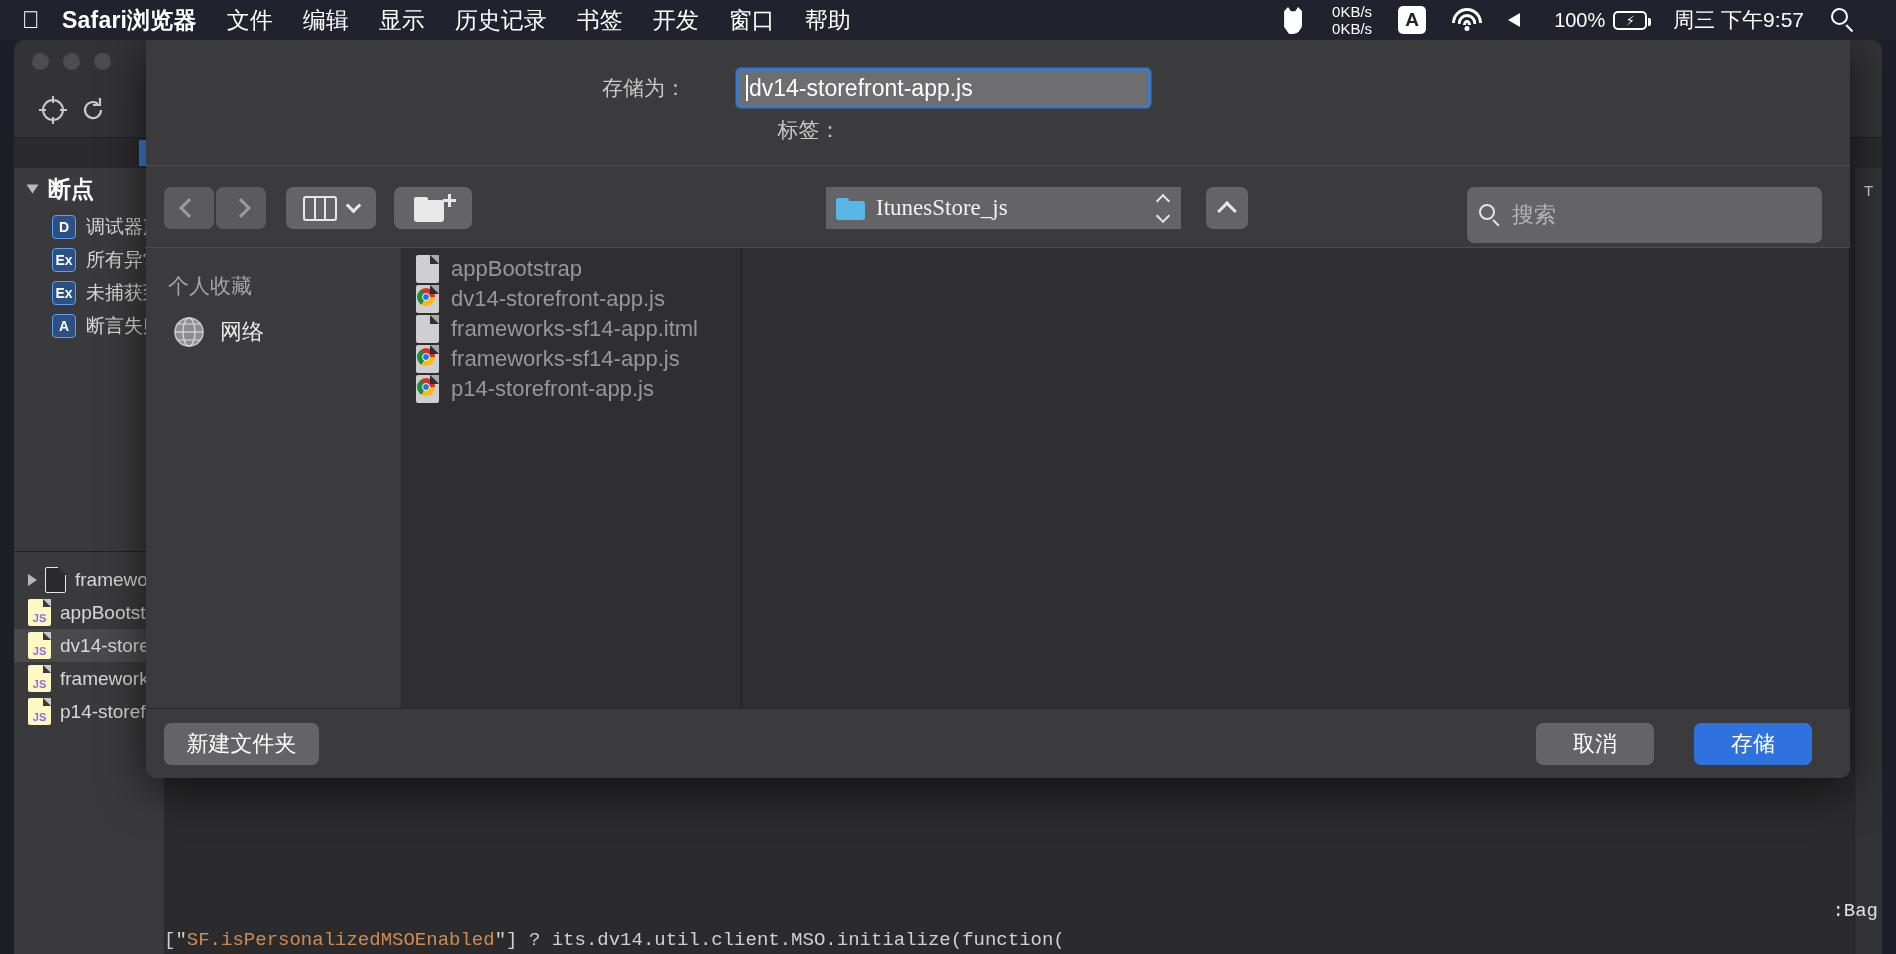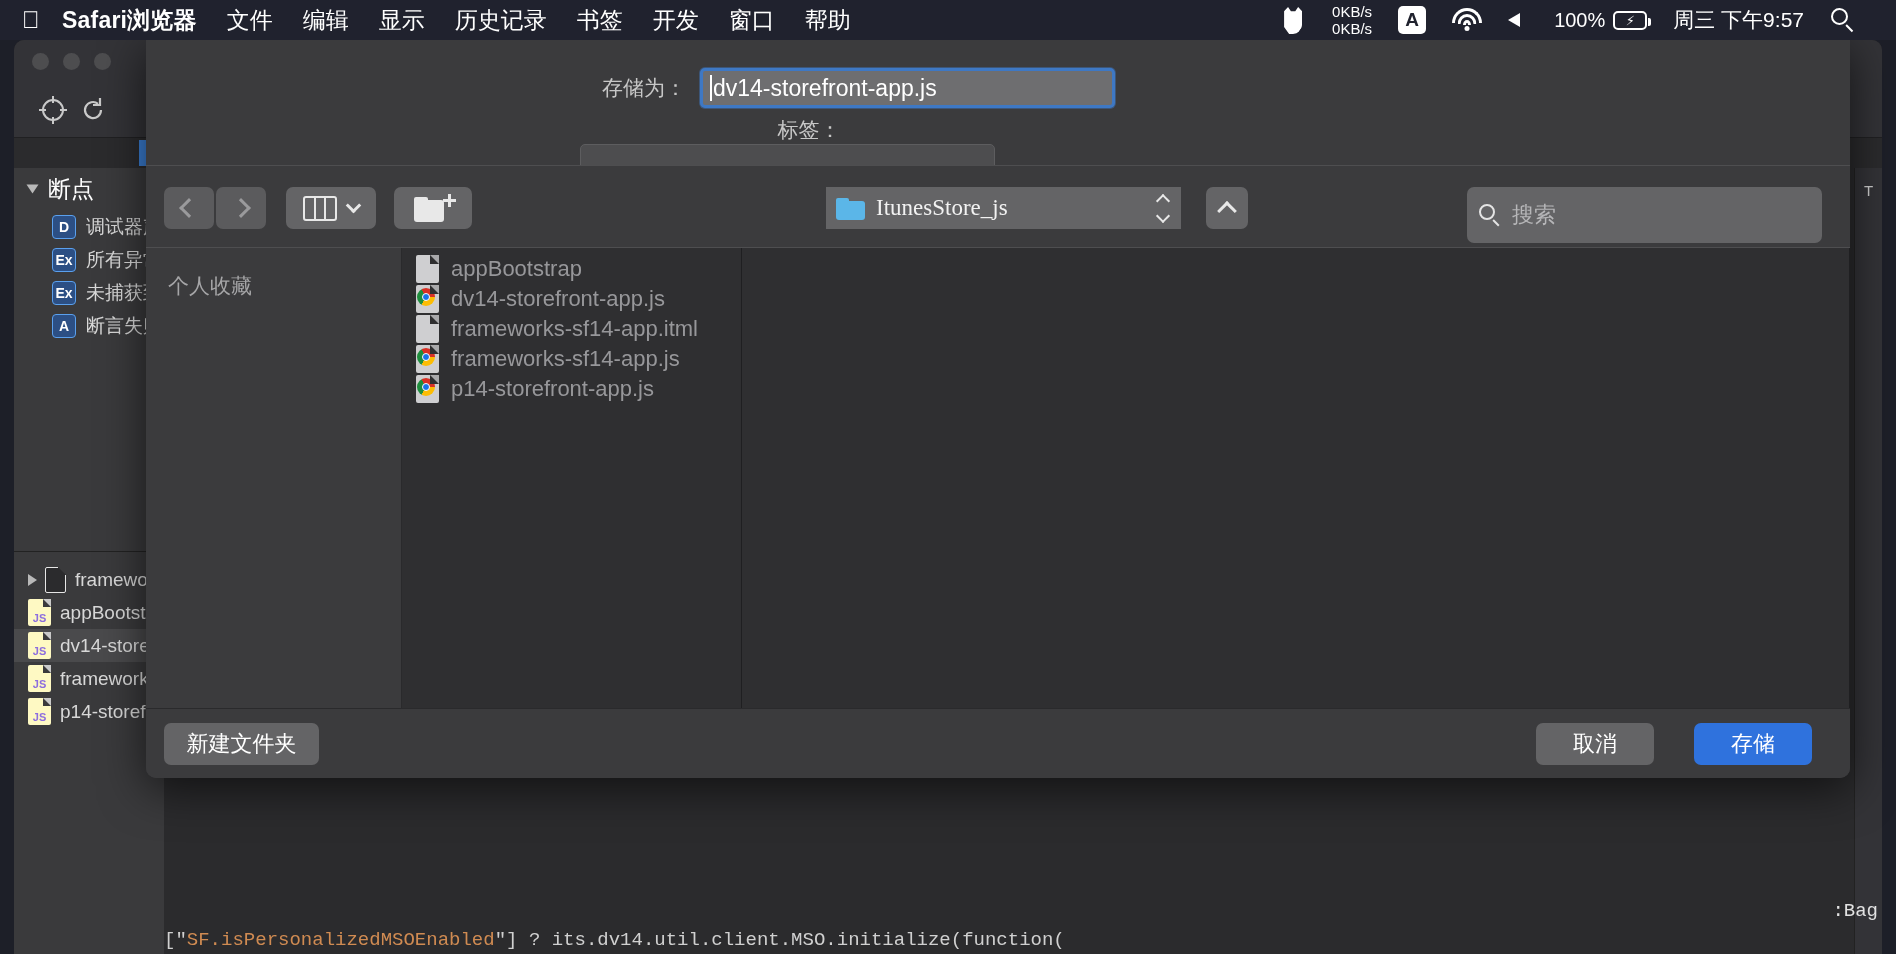--- a/index.html
+++ b/index.html
@@ -90,21 +90,21 @@
   }
   #dbg-tab-underline {
     position:absolute; left:125px; top:100px; width:11px; height:26px; background:#3b7fd4;
   }
 
   #dbg-sidebar {
     position:absolute; left:0; top:128px; width:150px; bottom:0;
     background:#3a3a3c; color:#d8d8d8; font-size:19px;
   }
   .bp-header {
-    display:flex; align-items:center; height:42px; padding-left:14px; font-size:23px; font-weight:normal; color:#fff;
+    display:flex; align-items:center; height:42px; padding-left:14px; font-size:23px; font-weight:bold; color:#fff;
   }
   .bp-tri { width:0;height:0;border-left:9px solid #b9b9b9;border-top:6px solid transparent;border-bottom:6px solid transparent; margin-right:11px; transform:rotate(90deg); }
   .bp-row { display:flex; align-items:center; height:33px; padding-left:38px; white-space:nowrap; overflow:hidden; }
   .bp-badge {
     width:24px; height:24px; flex:0 0 24px; border-radius:4px;
     background:#2c4f84; border:1.6px solid #5aa0ee; color:#fff;
     font-size:14px; font-weight:bold; display:flex; align-items:center; justify-content:center;
     margin-right:10px;
   }
   #dbg-divider { position:absolute; left:0; width:150px; height:1px; background:#222; top:383px; }
@@ -139,21 +139,21 @@
     position:absolute; left:146px; top:40px; width:1704px; height:738px;
     background:#3b3b3d;
     border-radius:0 0 10px 10px;
     box-shadow:0 10px 46px rgba(0,0,0,.62);
     z-index:40;
     overflow:hidden;
   }
 
   
   #sheet-fields { position:absolute; left:0; top:0; width:100%; height:125px; }
-  .field-row { position:absolute; display:flex; align-items:center; }
+  .field-row { position:absolute; display:flex; align-items:center;gap:36px; }
   .field-label { font-size:21px; color:#c7c7c7; text-align:right; width:120px; }
   .name-input-wrap {
     margin-left:14px; width:415px; height:40px; border-radius:5px;
     background:#6e6e70; border:3px solid #3e78c4;
     display:flex; align-items:center; padding:0 7px;
     box-shadow:0 0 0 1px rgba(62,120,196,.45);
   }
   .name-caret { width:2px; height:26px; background:#ffffff; margin-right:1px; }
   .name-text { font-size:23px; color:#ffffff; white-space:nowrap; }
   .tag-input {
@@ -457,20 +457,32 @@
           <span class="ring"></span>
           <span class="stick"></span>
         </span>
       <span id="sheet-search-ph">搜索</span>
     </div>
   </div>
 
   <div id="sheet-browser">
     <div id="sheet-sidebar">
       <div class="sb-header">个人收藏</div>
+      <div class="sb-item">
+        <span class="globe-ico">
+          <svg width="34" height="34" viewBox="0 0 34 34">
+              <circle cx="17" cy="17" r="14" fill="#8d8d8f" stroke="#c4c4c6" stroke-width="1.6"></circle>
+              <ellipse cx="17" cy="17" rx="6" ry="14" fill="none" stroke="#d8d8da" stroke-width="1.3"></ellipse>
+              <line x1="3" y1="17" x2="31" y2="17" stroke="#d8d8da" stroke-width="1.3"></line>
+              <line x1="5.5" y1="9" x2="28.5" y2="9" stroke="#d8d8da" stroke-width="1.1"></line>
+              <line x1="5.5" y1="25" x2="28.5" y2="25" stroke="#d8d8da" stroke-width="1.1"></line>
+            </svg>
+        </span>
+        <span class="sb-label">网络</span>
+      </div>
     </div>
 
     <div id="col1">
       <div class="file-row">
         <span class="f-ico"></span>
         <span class="file-name">appBootstrap</span>
       </div>
       <div class="file-row">
         <span class="chrome-ico">
             <span class="cg"></span>

